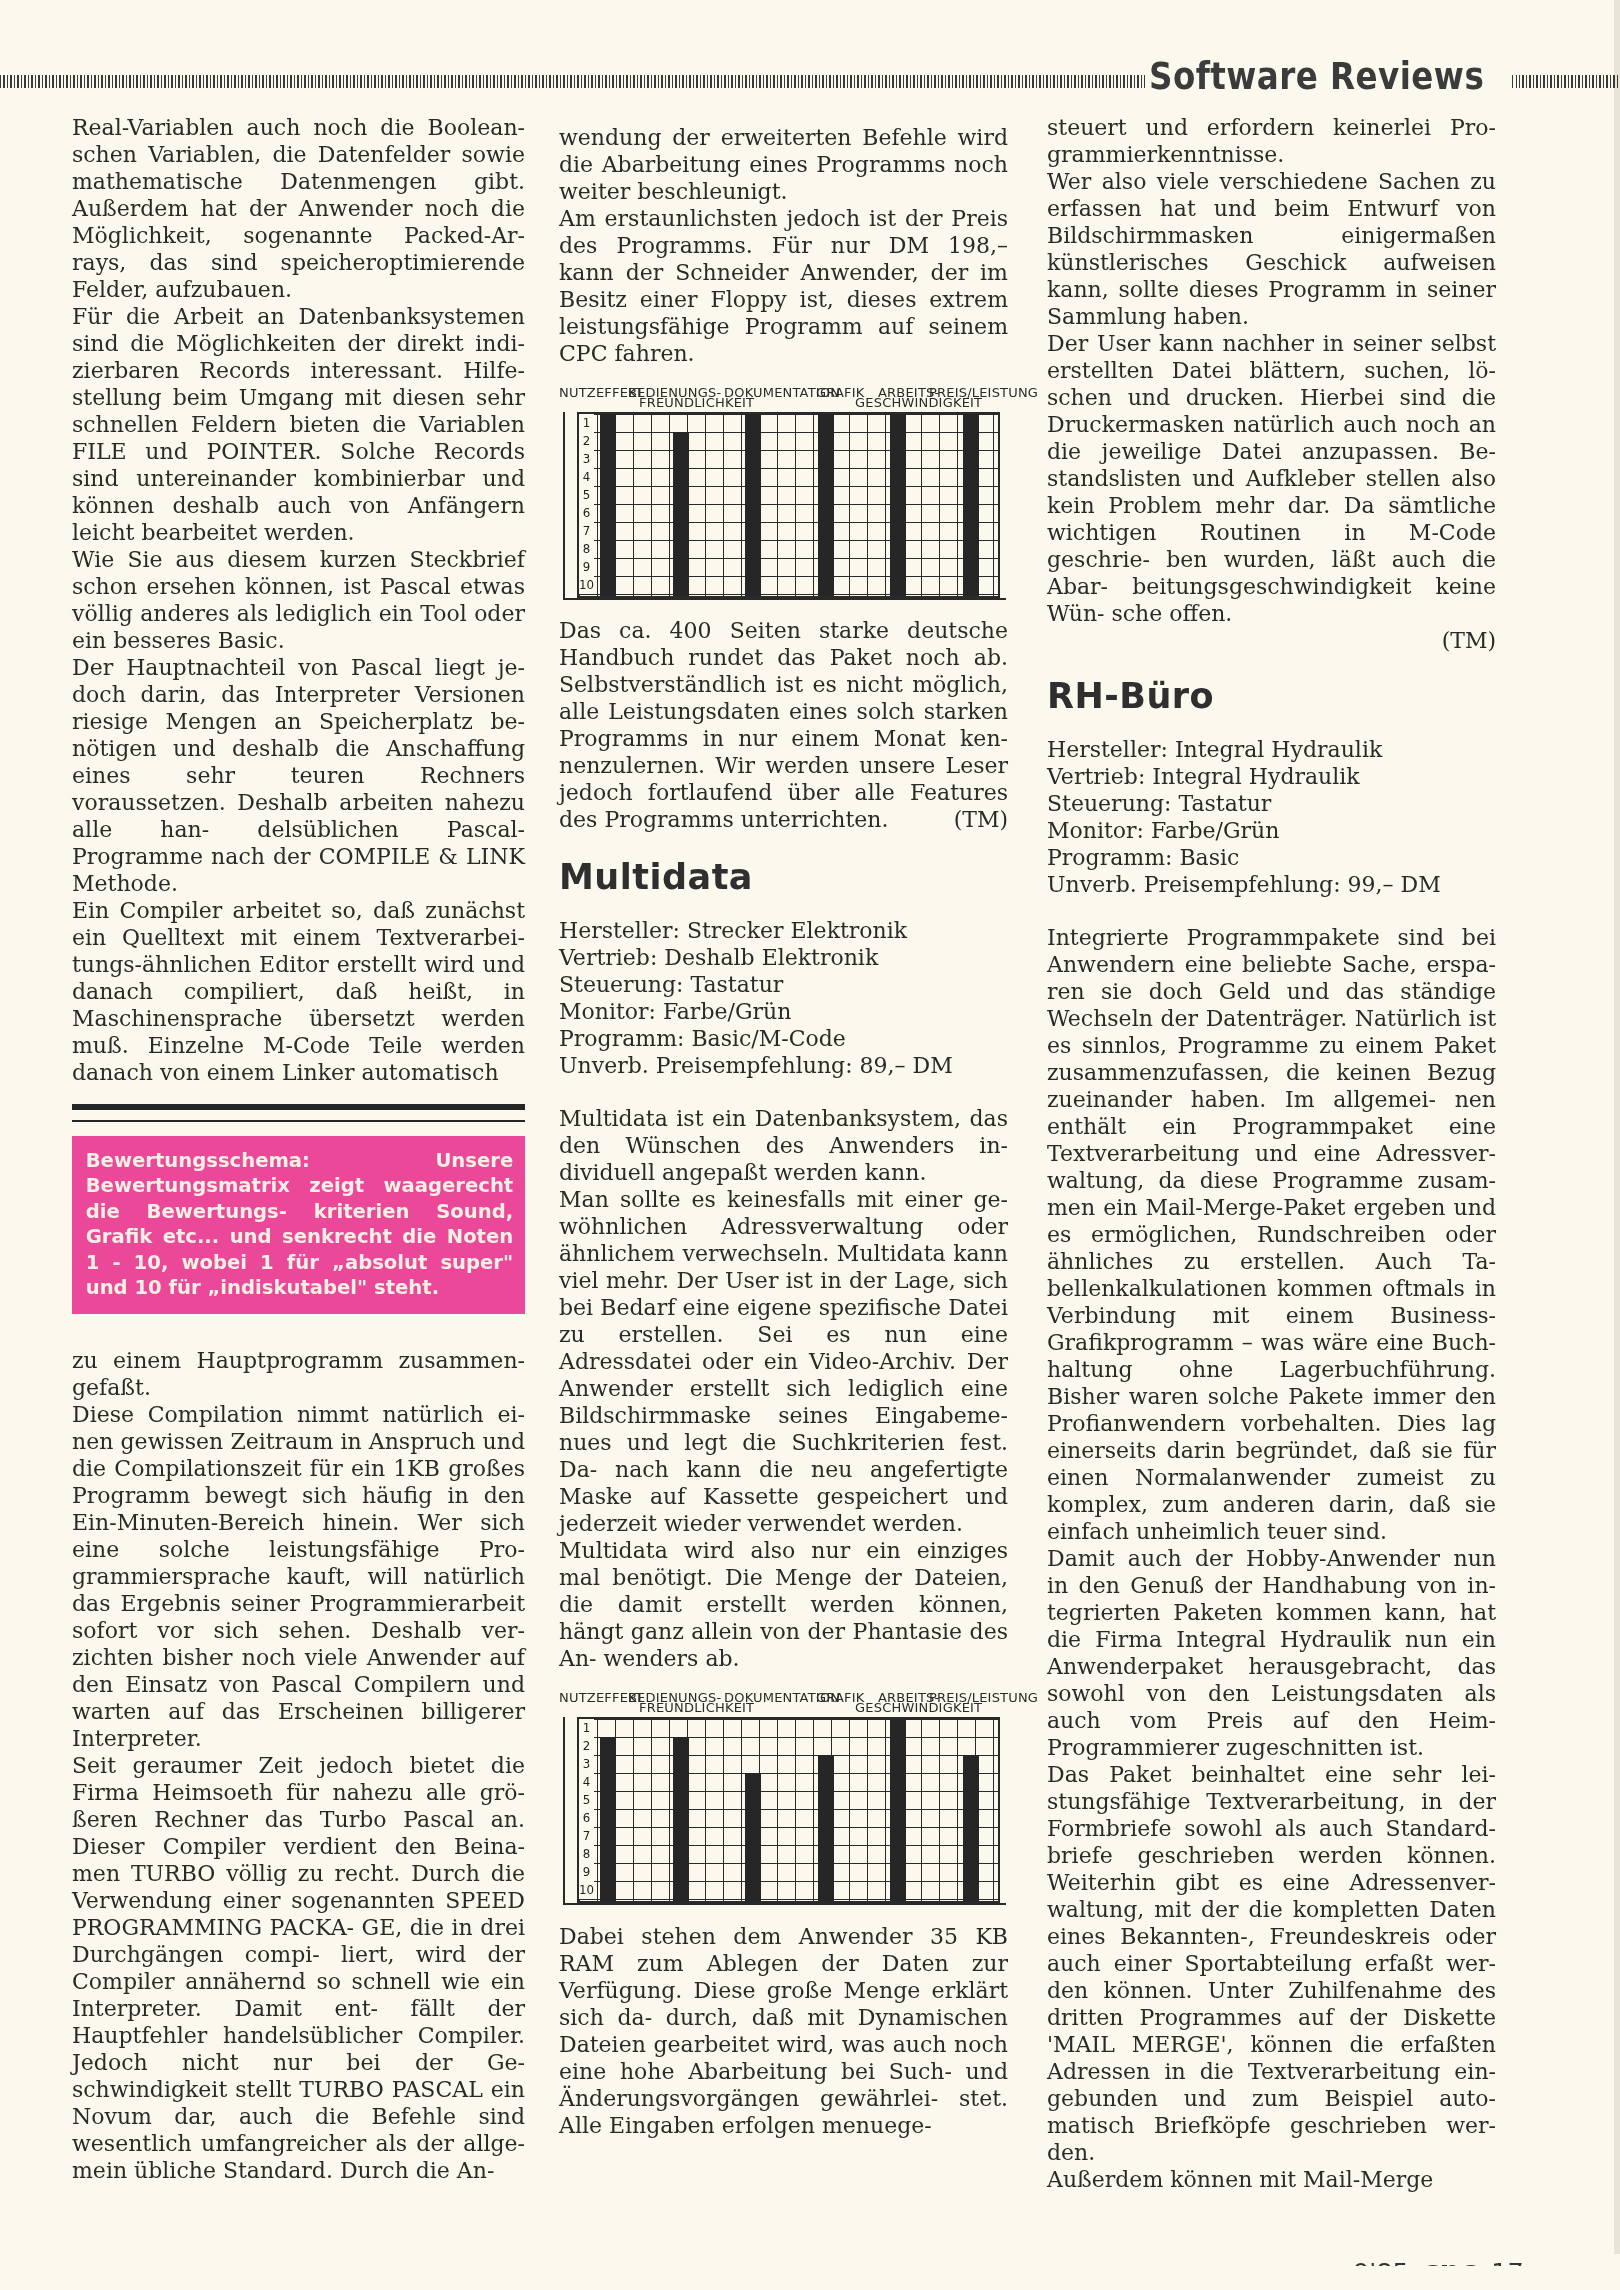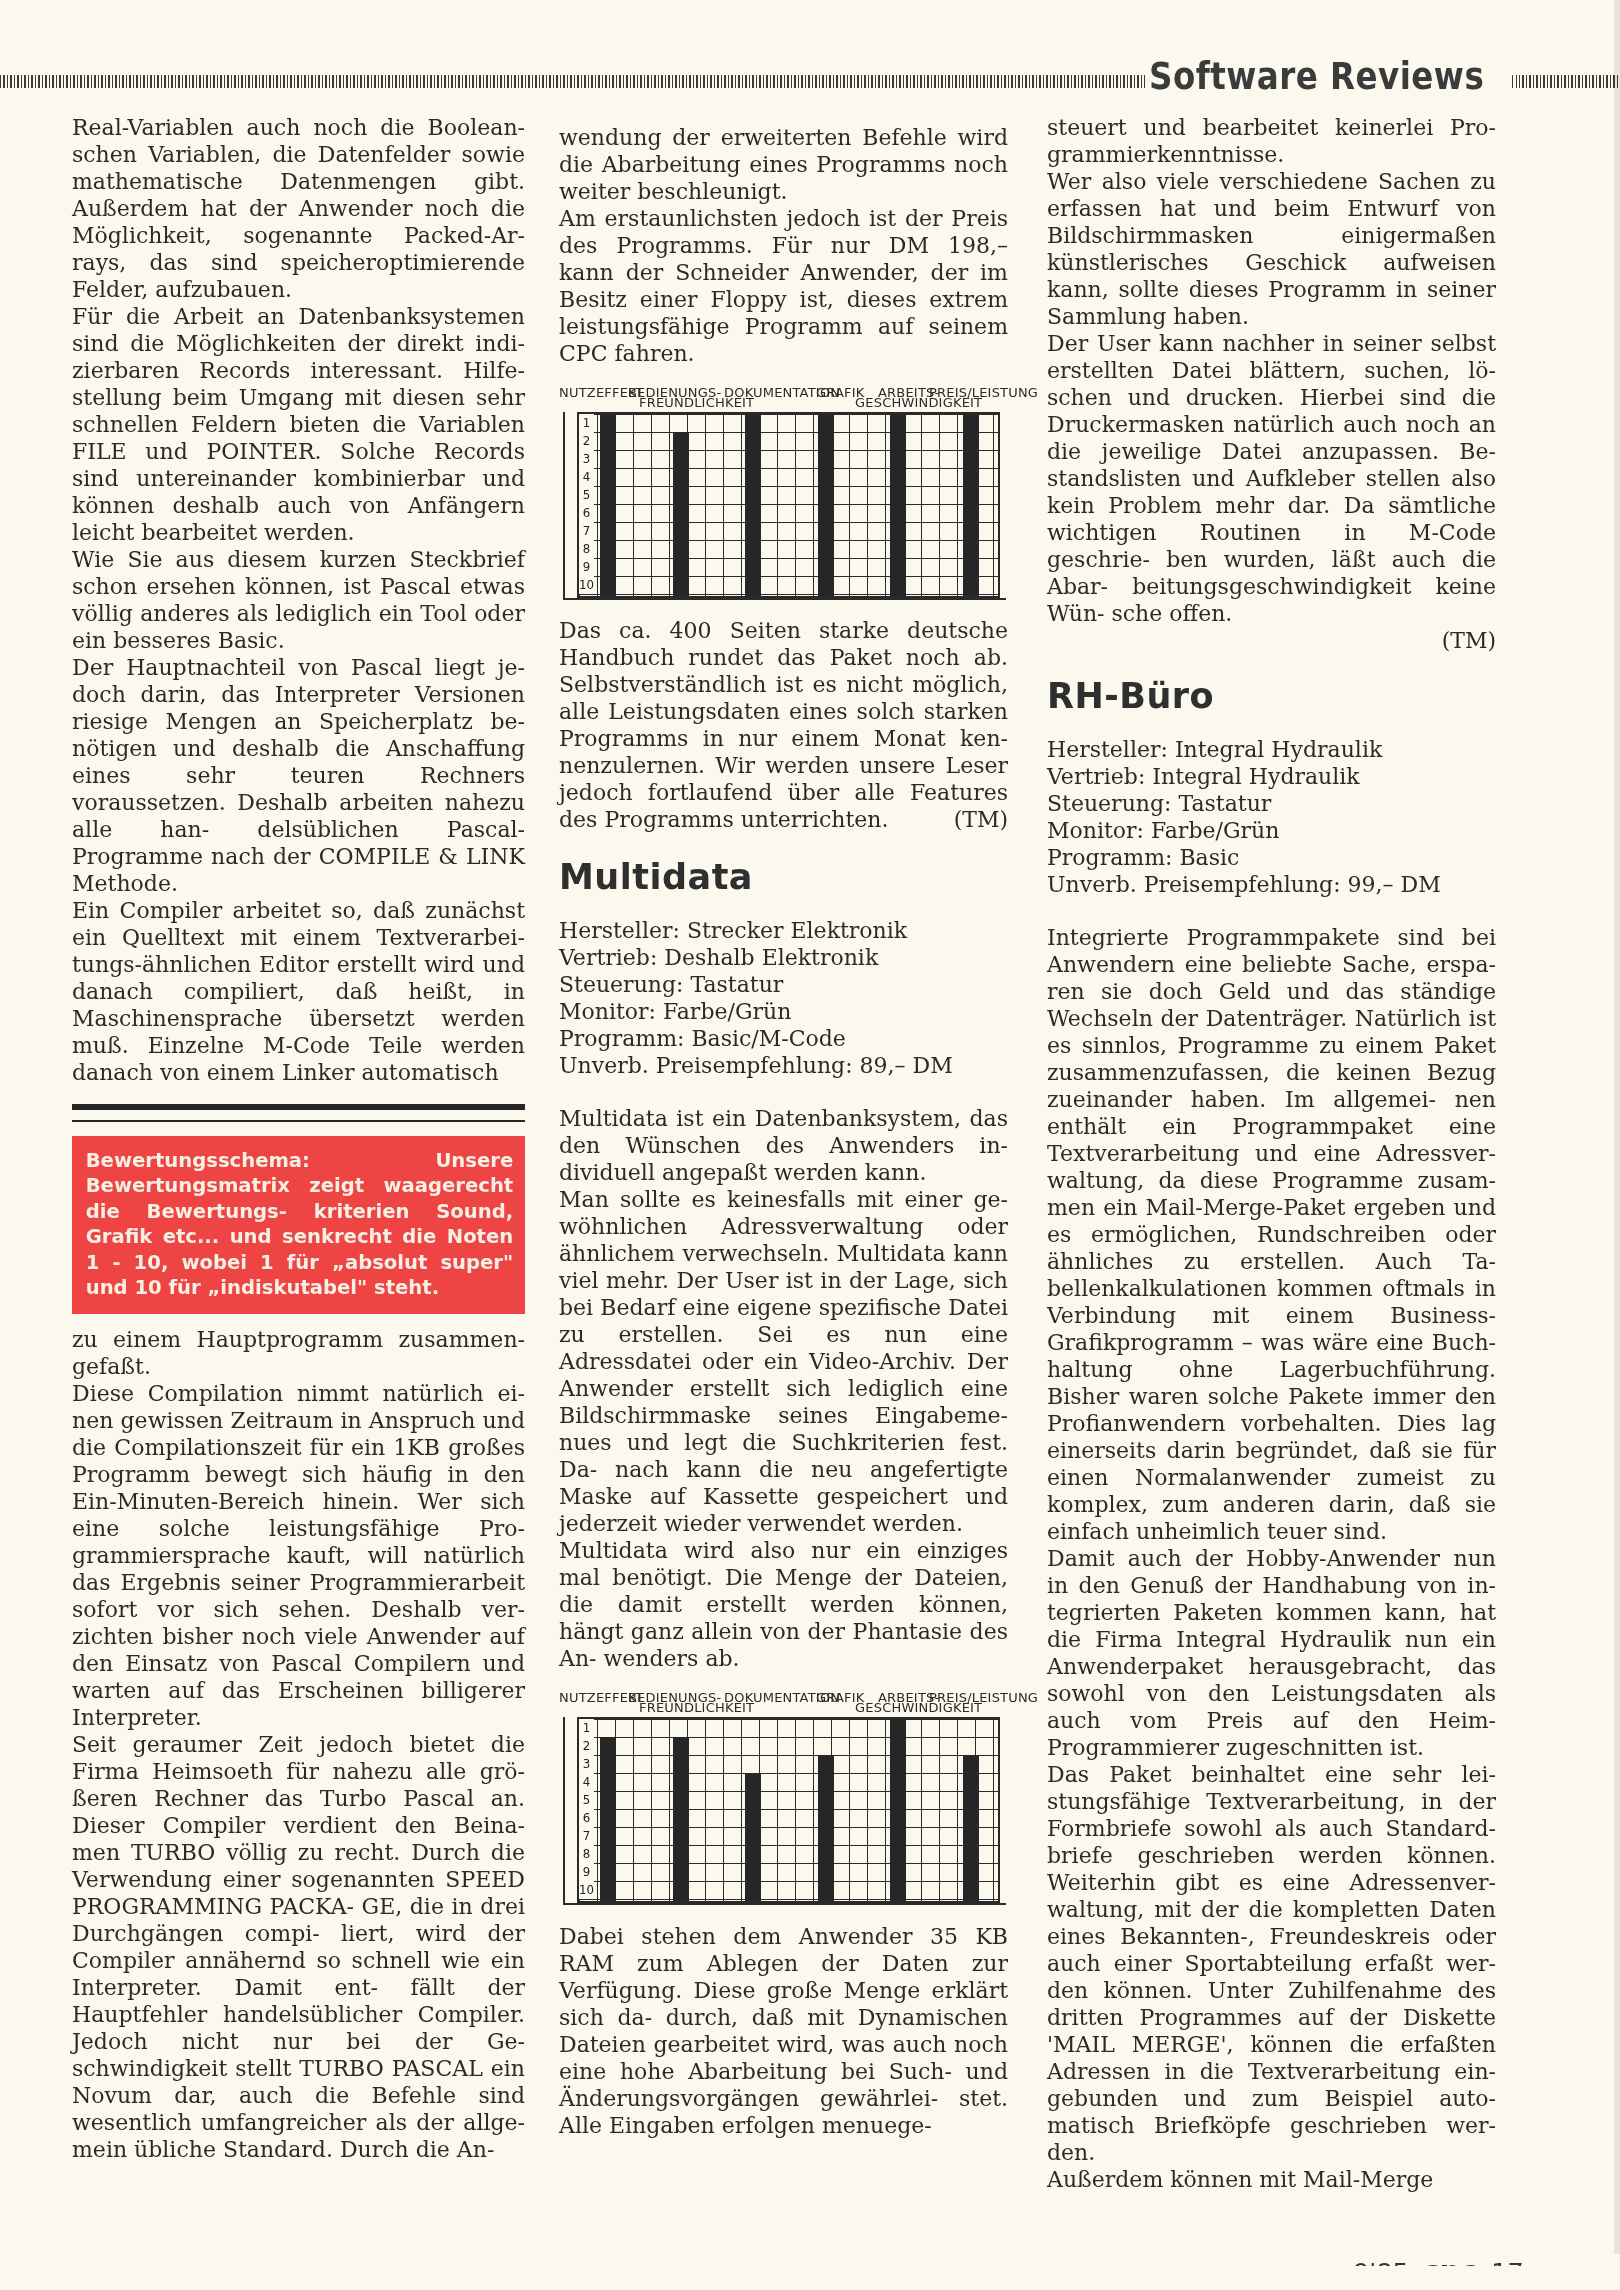--- a/index.html
+++ b/index.html
@@ -33,21 +33,21 @@
   .h-prod {
     font-family:"DejaVu Sans", sans-serif; font-weight:bold; font-size:35px;
     color:#2f2f2f; margin:9.8px 0 25.5px 0; letter-spacing:0.5px;
   }
   .spec { margin:0; line-height:27px; text-align:left; }
   .tm { float:right; }
   .rules { margin: 17.6px 0 13.7px 0; }
   .rules .thick { height:6.9px; background:#262626; }
   .rules .thin { height:2px; background:#262626; margin-top:9.8px; }
   .box {
-    background:#ef4444; color:#f4f1e4; padding:11.8px 11.8px 13.7px 13.7px; margin-bottom:12px;
+    background:#ec4899; color:#f4f1e4; padding:11.8px 11.8px 13.7px 13.7px; margin-bottom:33px;
     font-family:"DejaVu Sans", sans-serif; font-weight:bold; font-size:19.6px; line-height:25.5px;
     text-align:justify;
   }
   .chart { margin: 11.8px 0 17.6px 0; width:449px; }
   .chart-labels {
     position:relative; height:33px;
     font-family:"DejaVu Sans", sans-serif; font-size:13px; letter-spacing:0.2px;
   }
   .chart-labels span { position:absolute; white-space:nowrap; }
   .chart-frame {
@@ -182,21 +182,21 @@
           <div class="bar" title="Arbeitsgeschwindigkeit: 1" style="left: 325px; height: 182px;"></div>
           <div class="bar" title="Preis/Leistung: 3" style="left: 398px; height: 146px;"></div>
         </div>
     </div>
   </div>
 
   <p>Dabei stehen dem Anwender 35 KB RAM zum Ablegen der Daten zur Verfügung. Diese große Menge erklärt sich da- durch, daß mit Dynamischen Dateien gearbeitet wird, was auch noch eine hohe Abarbeitung bei Such- und Änderungsvorgängen gewährlei- stet. Alle Eingaben erfolgen menuege-</p>
 </div>
 
 <div class="col c3">
-  <p>steuert und bearbeitet keinerlei Pro- grammierkenntnisse.</p>
+  <p>steuert und erfordern keinerlei Pro- grammierkenntnisse.</p>
   <p>Wer also viele verschiedene Sachen zu erfassen hat und beim Entwurf von Bildschirmmasken einigermaßen künstlerisches Geschick aufweisen kann, sollte dieses Programm in seiner Sammlung haben.</p>
   <p>Der User kann nachher in seiner selbst erstellten Datei blättern, suchen, lö- schen und drucken. Hierbei sind die Druckermasken natürlich auch noch an die jeweilige Datei anzupassen. Be- standslisten und Aufkleber stellen also kein Problem mehr dar. Da sämtliche wichtigen Routinen in M-Code geschrie- ben wurden, läßt auch die Abar- beitungsgeschwindigkeit keine Wün- sche offen.</p>
   <p><span class="tm">(TM)</span>&nbsp;</p>
 
   <div class="h-prod" style="margin-top:29px">RH-Büro</div>
   <p class="spec">Hersteller: Integral Hydraulik</p>
   <p class="spec">Vertrieb: Integral Hydraulik</p>
   <p class="spec">Steuerung: Tastatur</p>
   <p class="spec">Monitor: Farbe/Grün</p>
   <p class="spec">Programm: Basic</p>

